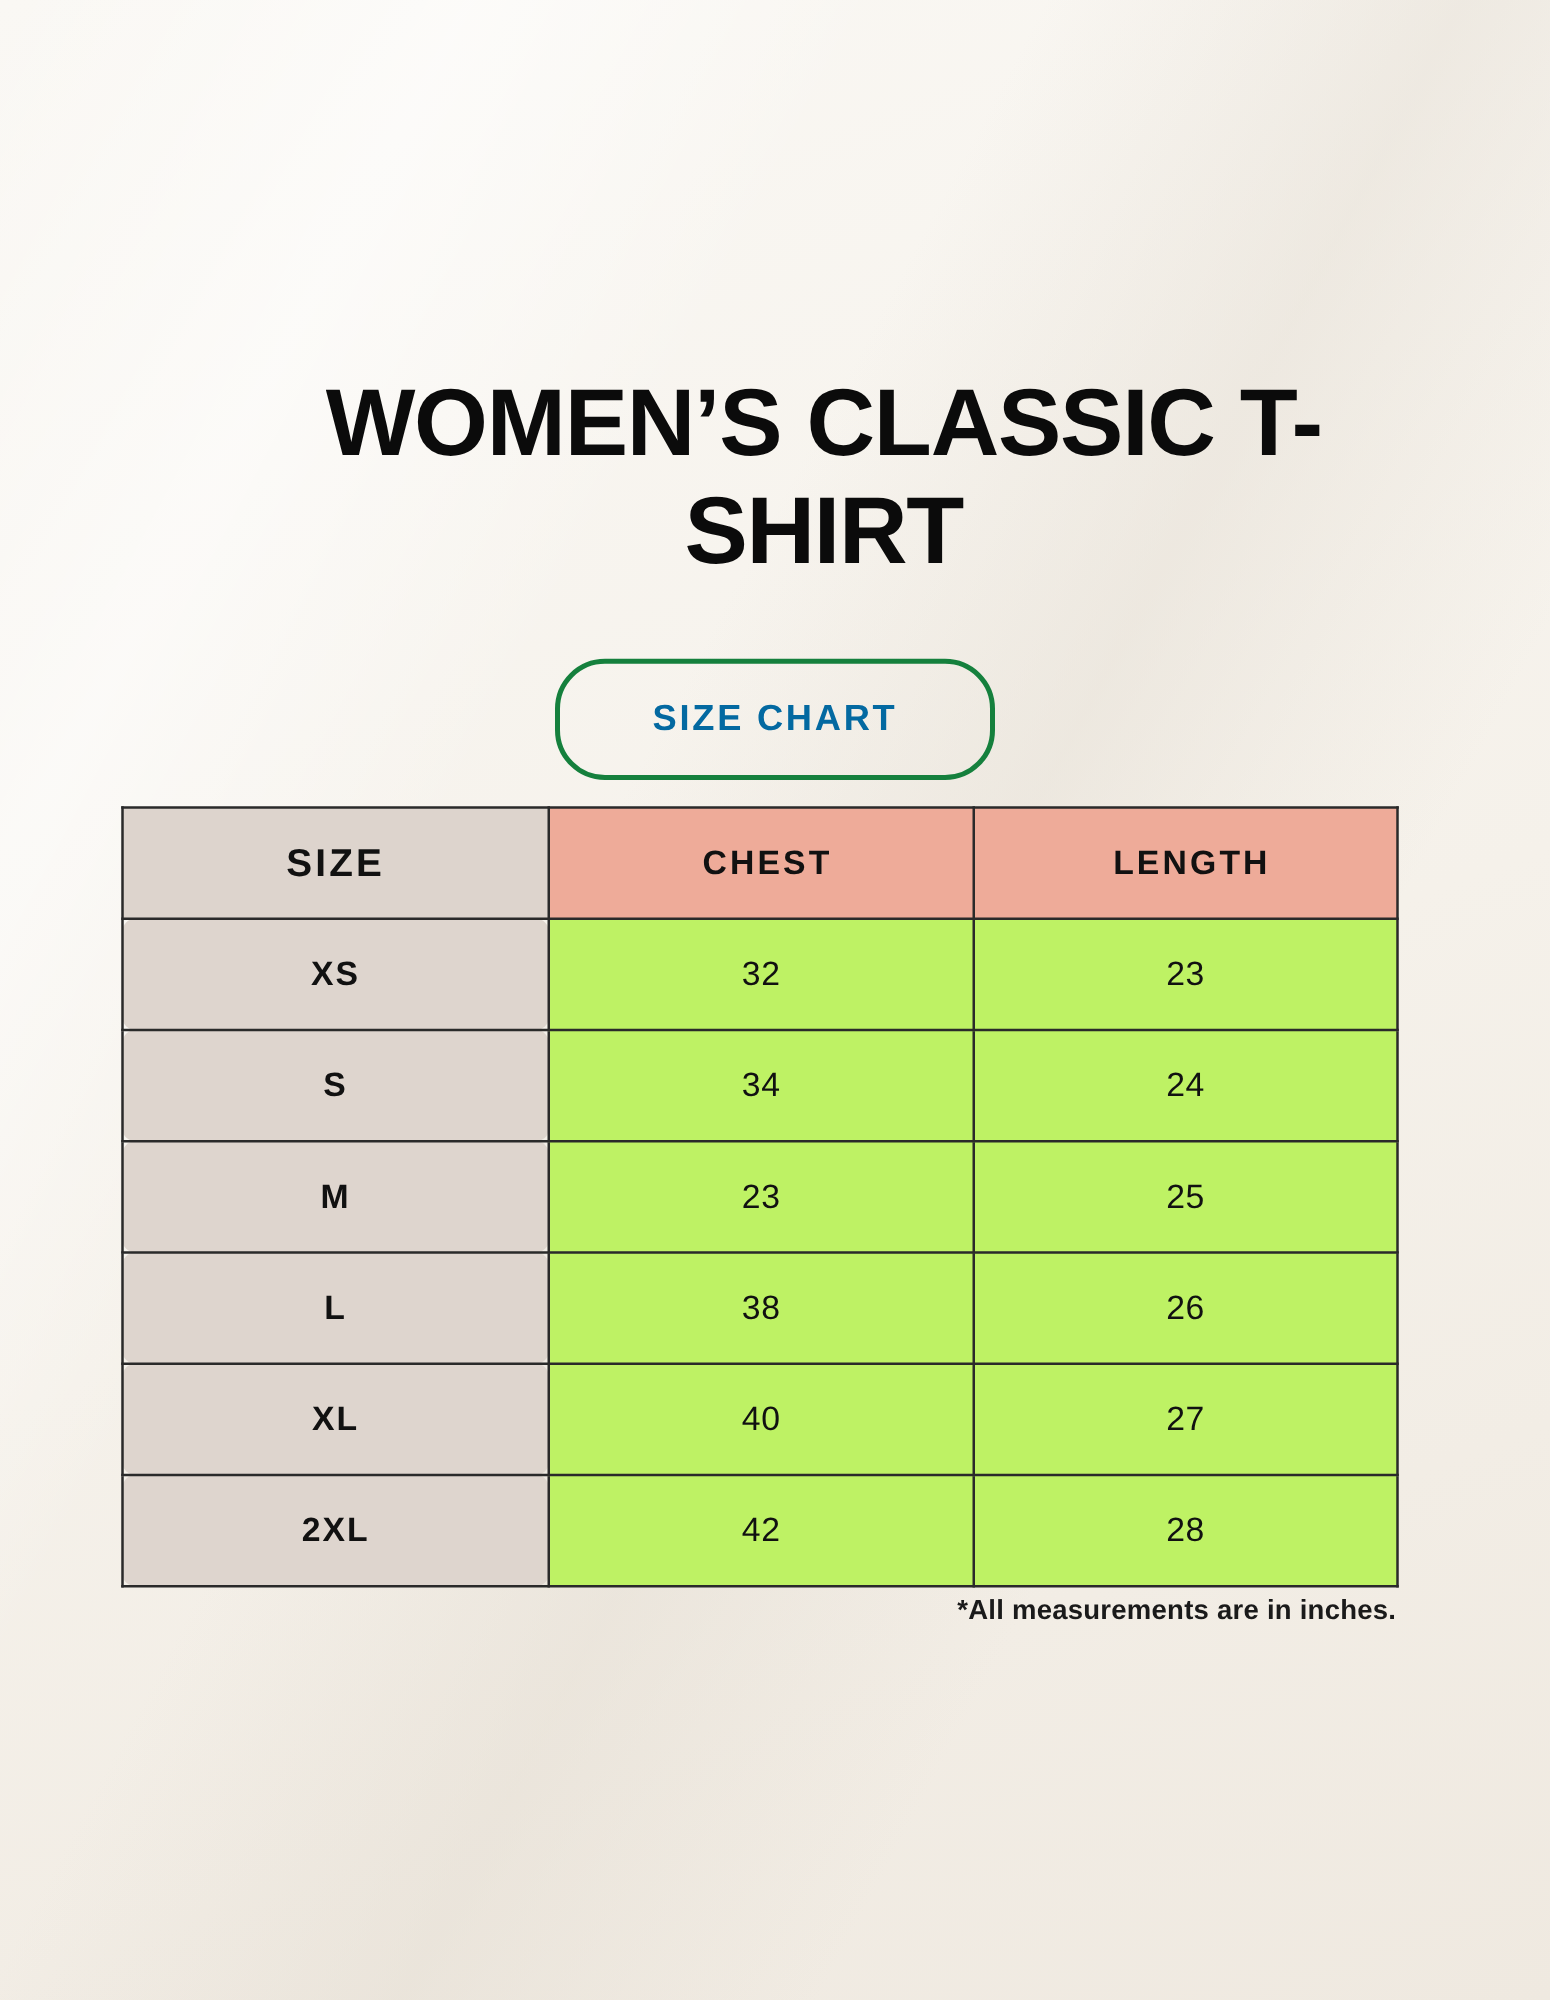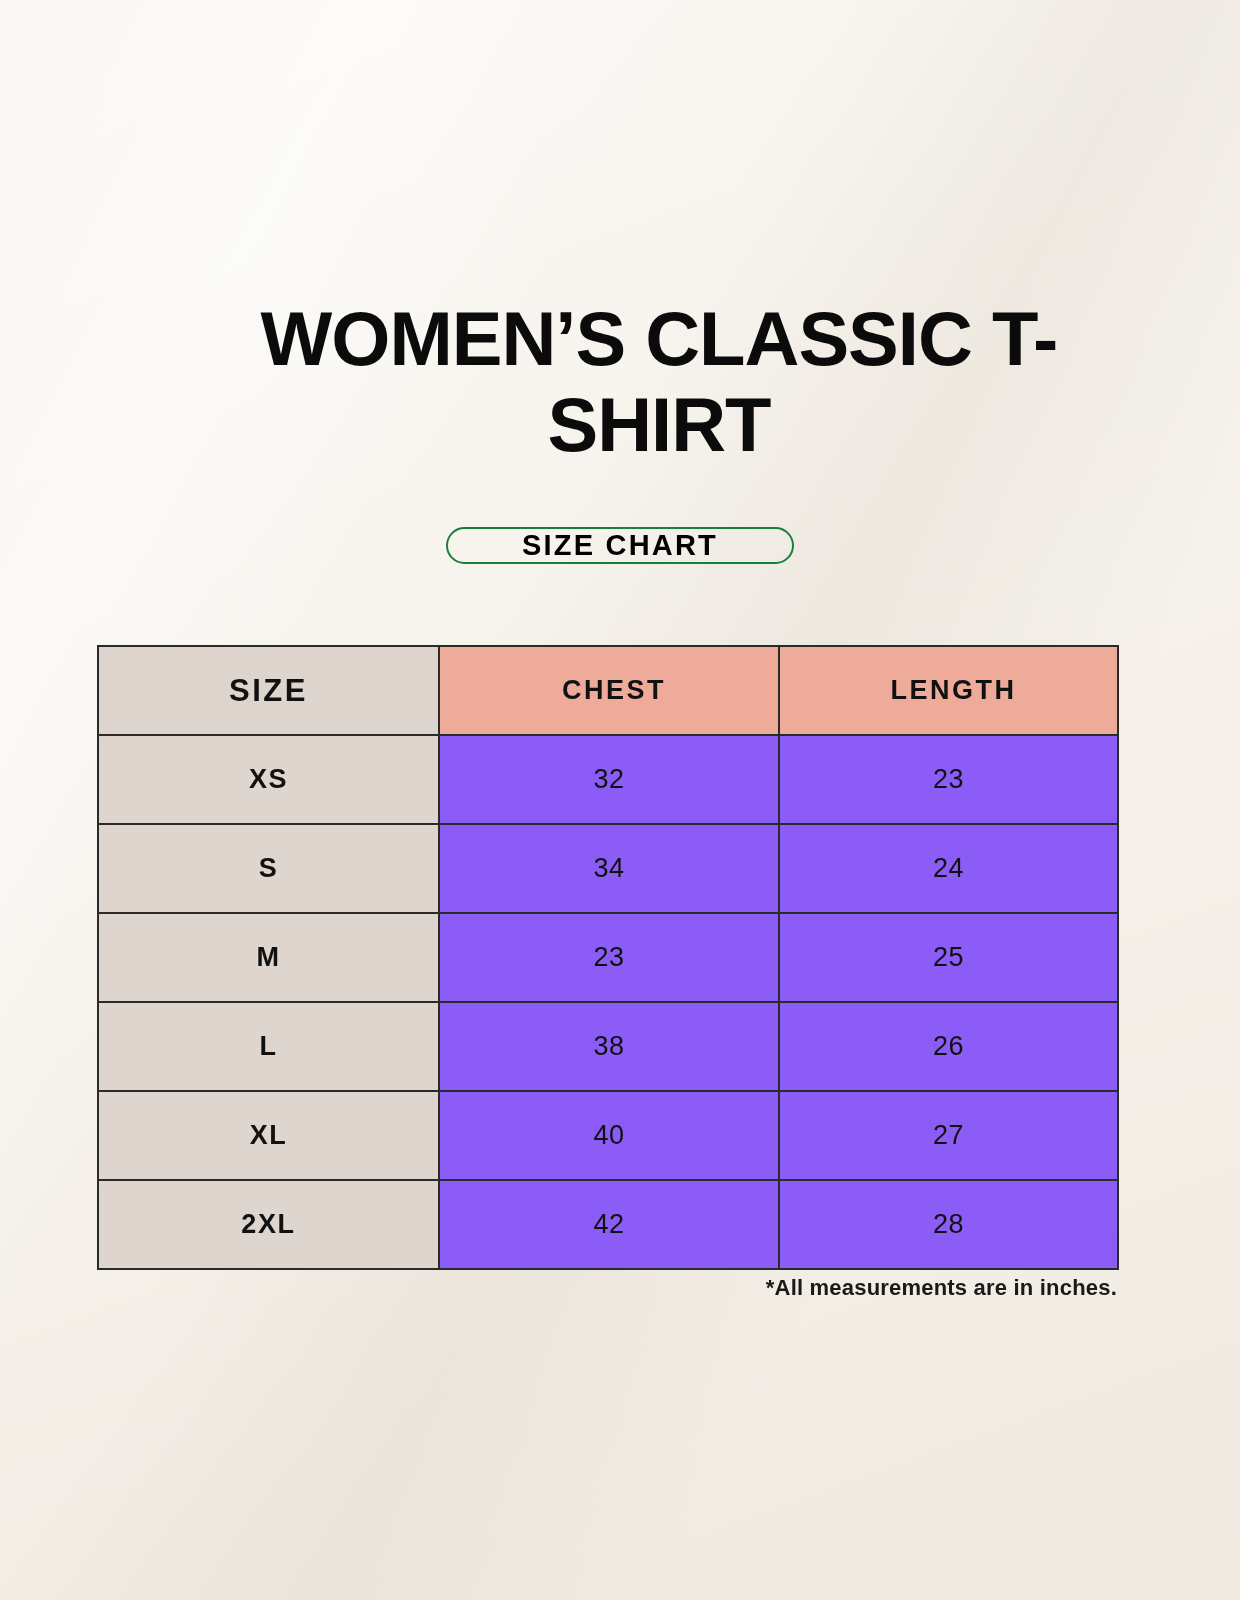--- a/index.html
+++ b/index.html
@@ -49,27 +49,27 @@
   }
   .badge-wrap {
     position: absolute;
     left: 0;
     top: 527px;
     width: 1240px;
     text-align: center;
   }
   .badge {
     display: inline-block;
-    border: 2px solid #15803d;
+    border: 4px solid #15803d;
     border-radius: 40px;
-    padding: 0 74px;
+    padding: 28px 74px;
     font-size: 29px;
     font-weight: 600;
     letter-spacing: 2.2px;
-    color: #000000;
+    color: #0369a1;
     background: transparent;
   }
   .table-wrap {
     position: absolute;
     left: 97px;
     top: 645px;
     width: 1020px;
   }
   table.size-table {
     border-collapse: collapse;
@@ -98,23 +98,24 @@
     background: #eeab99;
     font-weight: 700;
     letter-spacing: 2.5px;
     font-size: 27px;
     padding-left: 11px;
   }
   tbody td.cell-size {
     background: #ded5ce;
     font-weight: 700;
     letter-spacing: 1.6px;
+    border-radius: 10px;
   }
   tbody td.cell-val {
-    background: #8b5cf6;
+    background: #bef264;
     font-weight: 400;
     letter-spacing: 0.5px;
   }
   .note {
     position: absolute;
     left: 97px;
     top: 1243px;
     width: 1020px;
     text-align: right;
     font-size: 22px;

